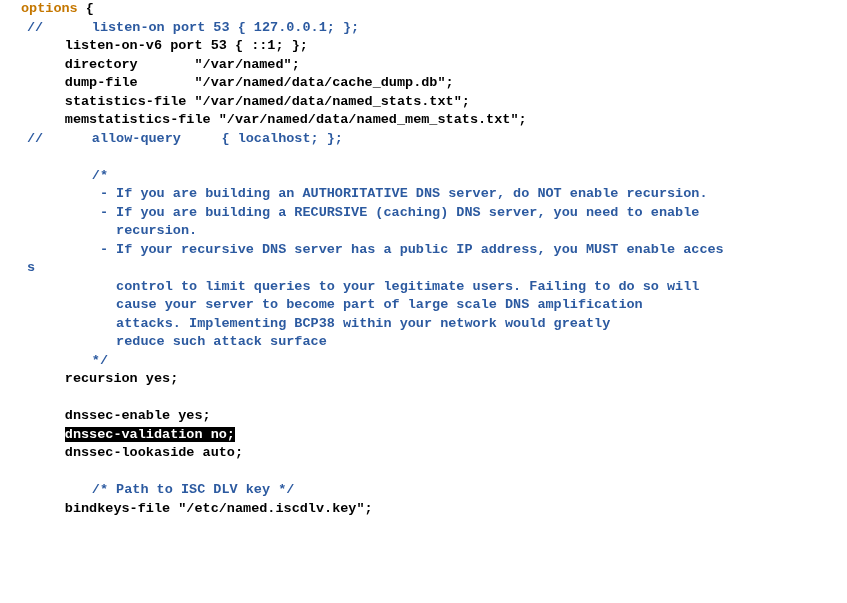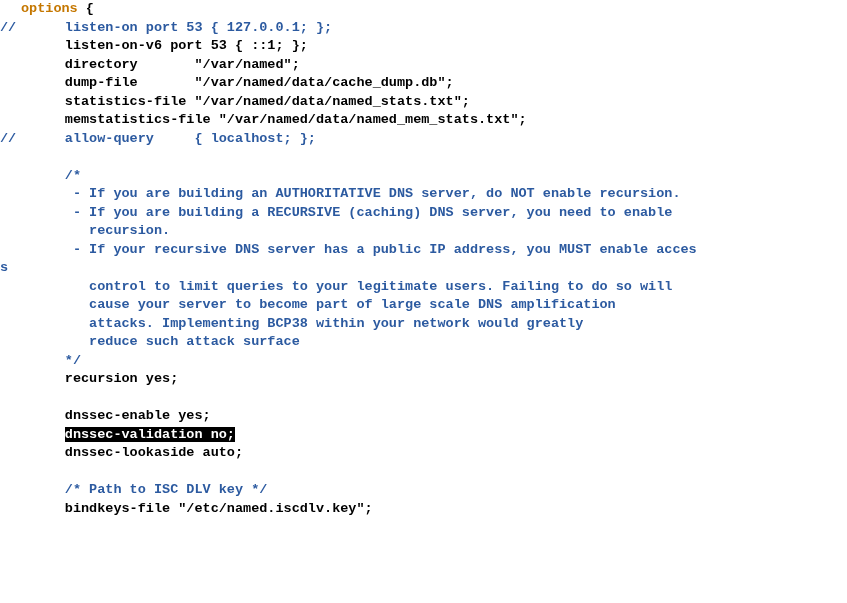--- a/index.html
+++ b/index.html
@@ -18,21 +18,21 @@
   }
   .editor {
     position: absolute;
     top: 0;
     left: 0;
     right: 0;
     bottom: 18px;
   }
   .line { white-space: pre; }
   .keyword { color: #c57700; margin-left: 21px; }   
-  .comment { color: #2c5aa0; }   
+  .comment { color: #2c5aa0; padding-left: 27px; }   
   .normal  { color: #000000; }
   .hl      { background: #000000; color: #ffffff; }
   .status {
     position: absolute;
     bottom: 0;
     left: 0;
     right: 0;
     height: 18px;
     font-weight: bold;
   }

